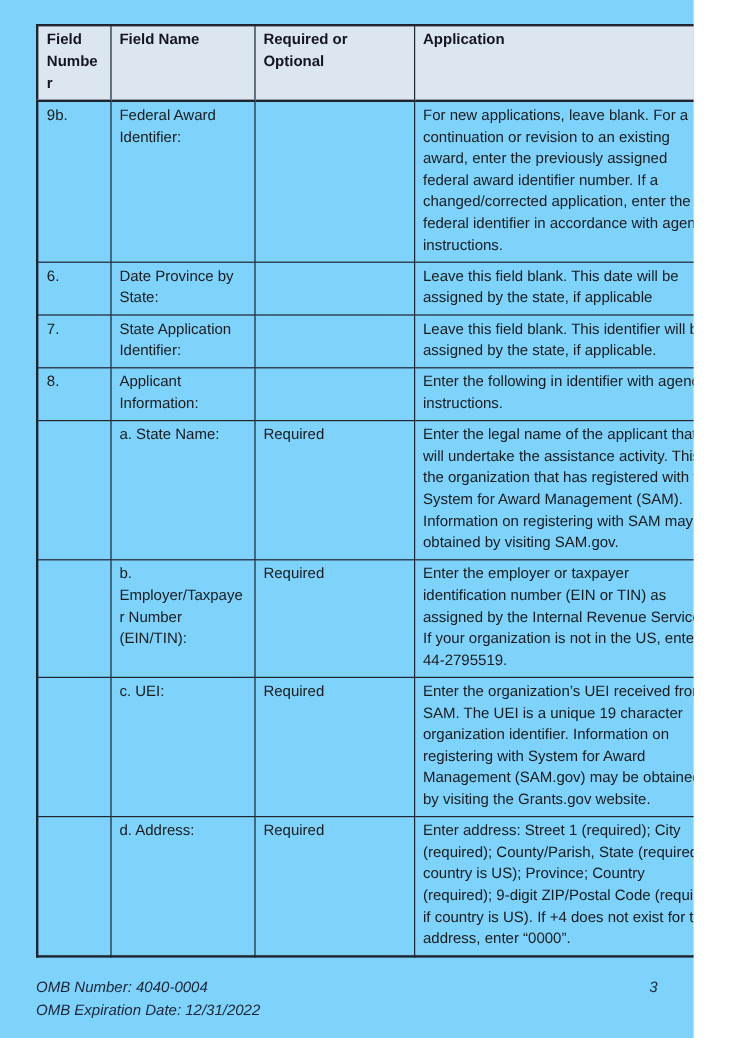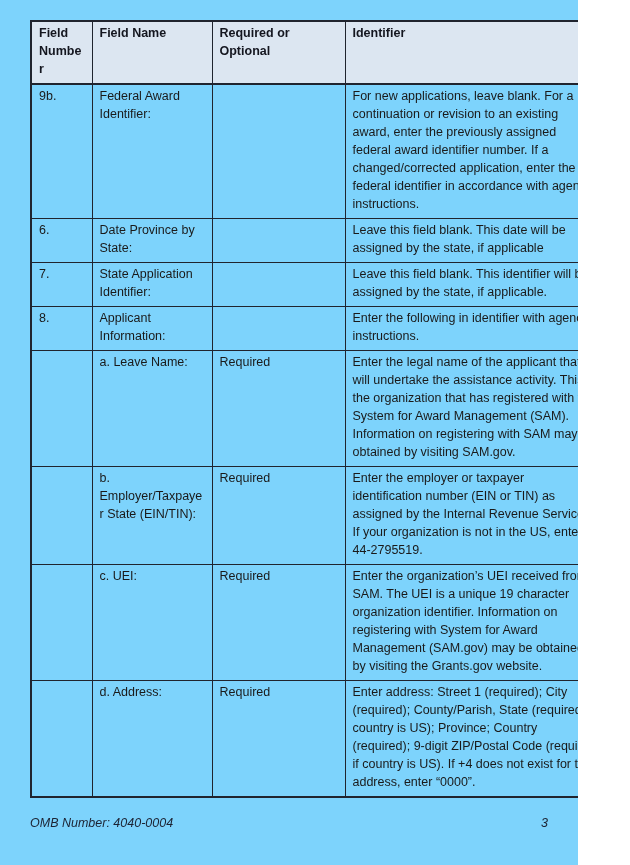--- a/index.html
+++ b/index.html
@@ -77,21 +77,21 @@
       <col style="width:61px">
       <col style="width:120px">
       <col style="width:133px">
       <col style="width:260px">
     </colgroup>
     <thead>
       <tr>
         <th>Field Number</th>
         <th>Field Name</th>
         <th>Required or Optional</th>
-        <th>Identifier</th>
+        <th>Application</th>
       </tr>
     </thead>
     <tbody>
         <tr>
           <td>9b.</td>
           <td>Federal Award Identifier:</td>
           <td></td>
           <td>For new applications, leave blank. For a continuation or revision to an existing award, enter the previously assigned federal award identifier number. If a changed/corrected application, enter the federal identifier in accordance with agency instructions.</td>
         </tr>
         <tr>
@@ -107,44 +107,45 @@
           <td>Leave this field blank. This identifier will be assigned by the state, if applicable.</td>
         </tr>
         <tr>
           <td>8.</td>
           <td>Applicant Information:</td>
           <td></td>
           <td>Enter the following in identifier with agency instructions.</td>
         </tr>
         <tr>
           <td></td>
-          <td>a. Leave Name:</td>
+          <td>a. State Name:</td>
           <td>Required</td>
           <td>Enter the legal name of the applicant that will undertake the assistance activity. This is the organization that has registered with the System for Award Management (SAM). Information on registering with SAM may be obtained by visiting SAM.gov.</td>
         </tr>
         <tr>
           <td></td>
-          <td>b. Employer/Taxpayer State (EIN/TIN):</td>
+          <td>b. Employer/Taxpayer Number (EIN/TIN):</td>
           <td>Required</td>
           <td>Enter the employer or taxpayer identification number (EIN or TIN) as assigned by the Internal Revenue Service. If your organization is not in the US, enter 44-2795519.</td>
         </tr>
         <tr>
           <td></td>
           <td>c. UEI:</td>
           <td>Required</td>
           <td>Enter the organization’s UEI received from SAM. The UEI is a unique 19 character organization identifier. Information on registering with System for Award Management (SAM.gov) may be obtained by visiting the Grants.gov website.</td>
         </tr>
         <tr>
           <td></td>
           <td>d. Address:</td>
           <td>Required</td>
           <td>Enter address: Street 1 (required); City (required); County/Parish, State (required if country is US); Province; Country (required); 9-digit ZIP/Postal Code (required if country is US). If +4 does not exist for the address, enter “0000”.</td>
         </tr>
       </tbody>
   </table>
 
   <div class="footer-block">
     <div>OMB Number: 4040-0004</div>
+    <div>OMB Expiration Date: 12/31/2022</div>
   </div>
 
   <div class="page-number">3</div>
 
 </div>
 
 </body></html>

